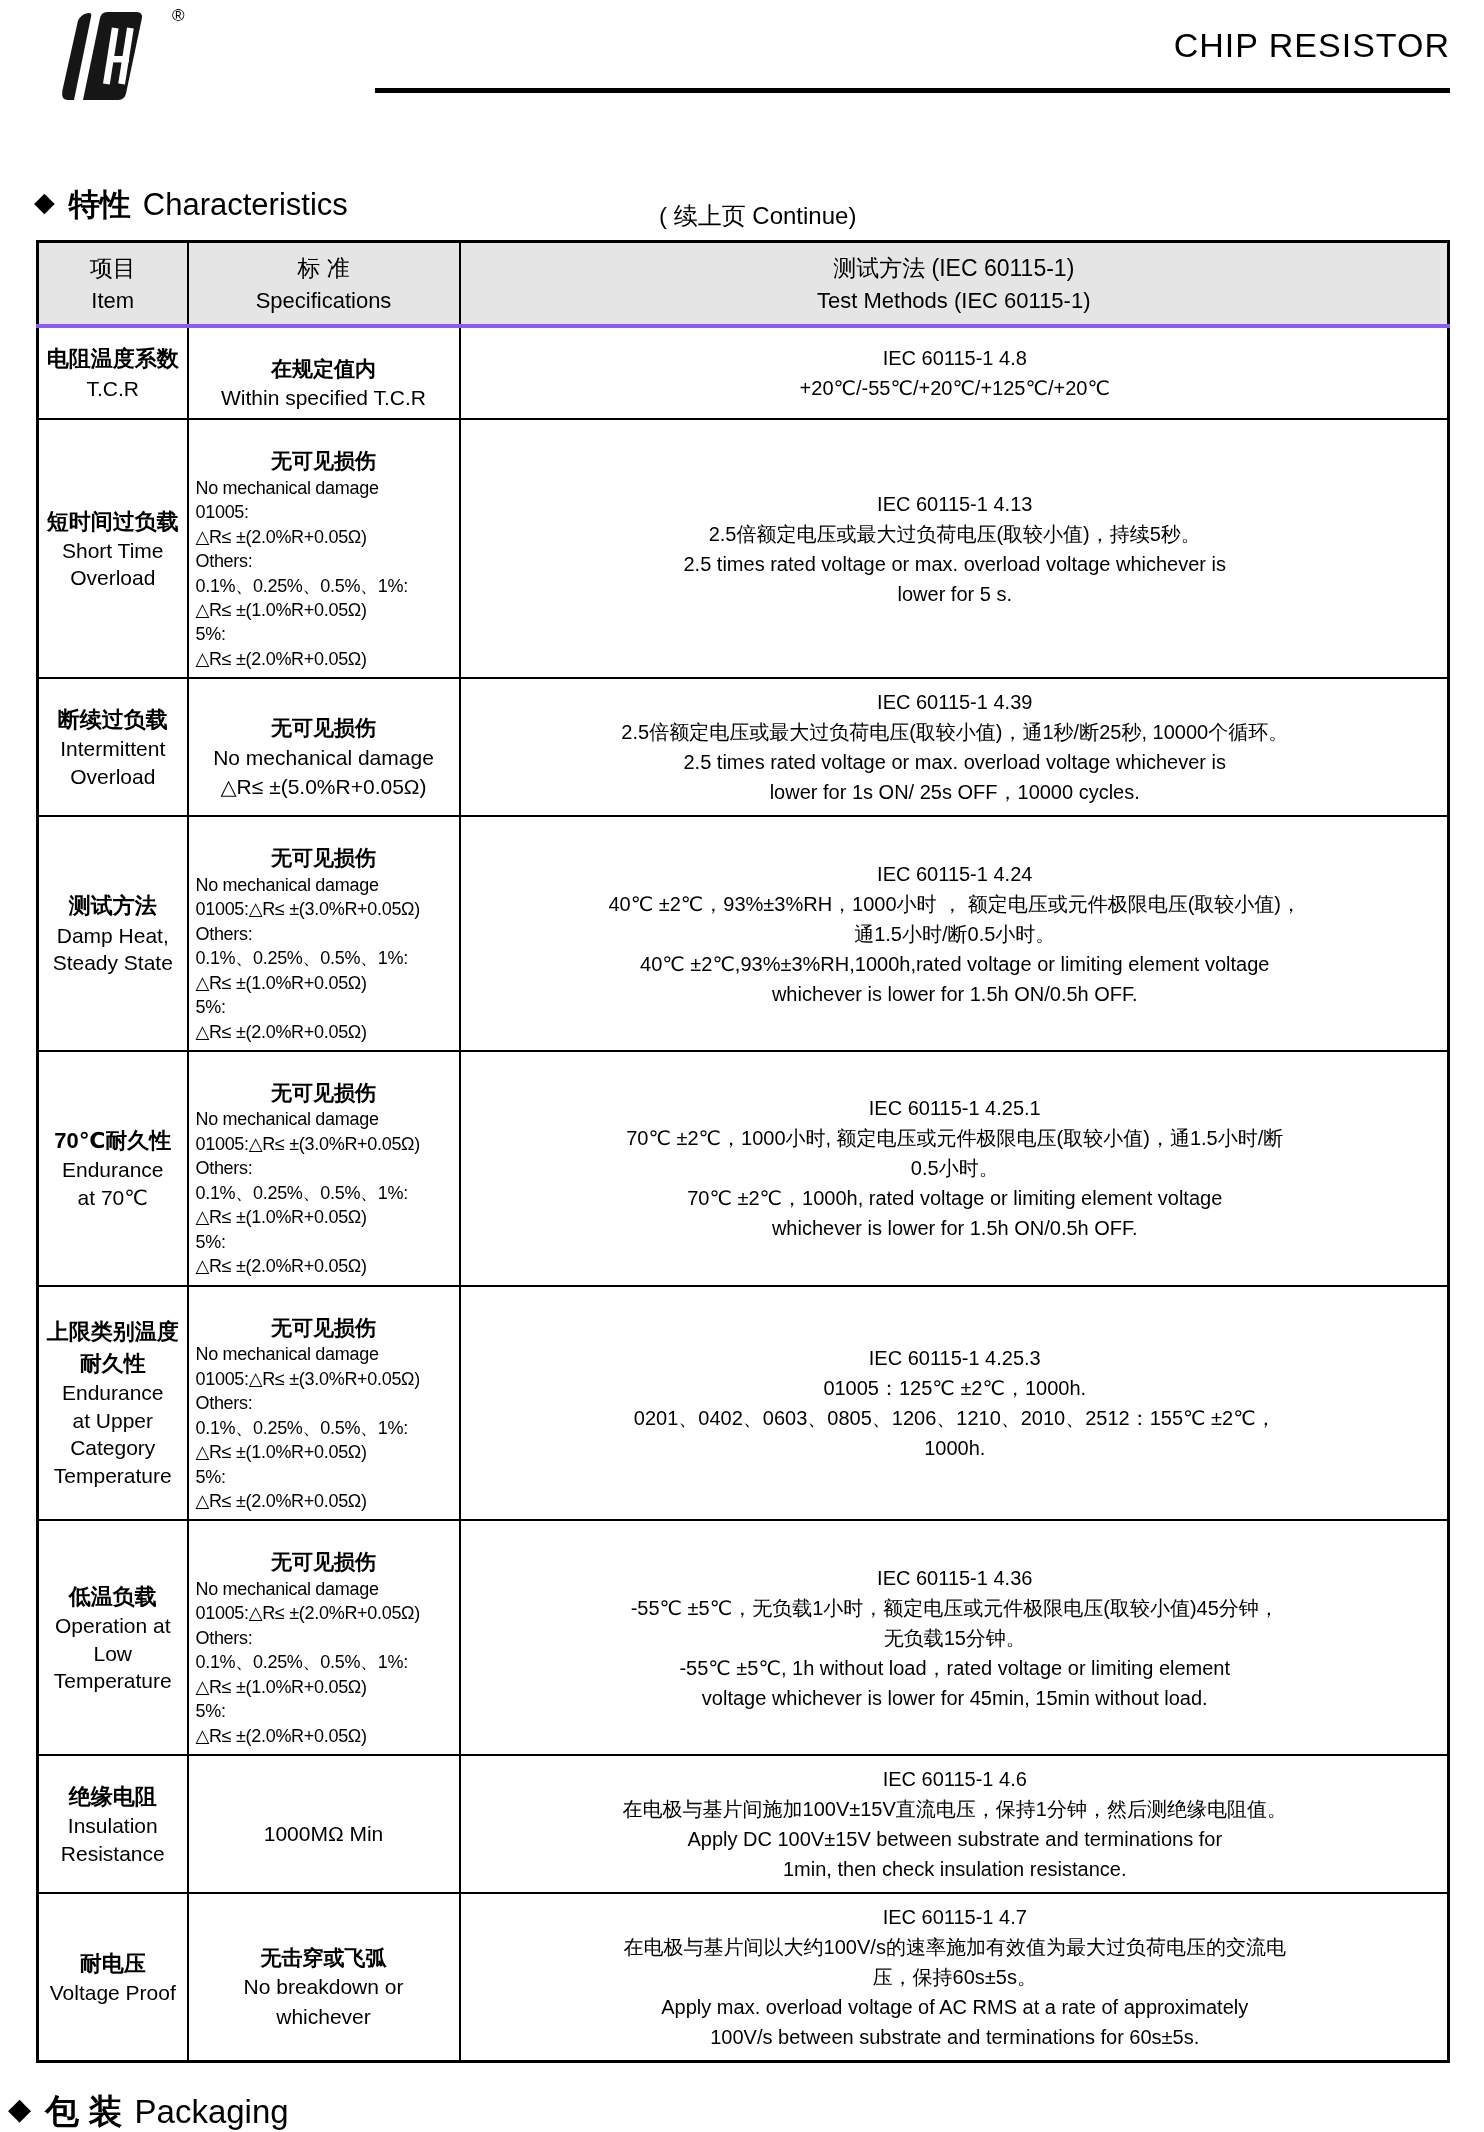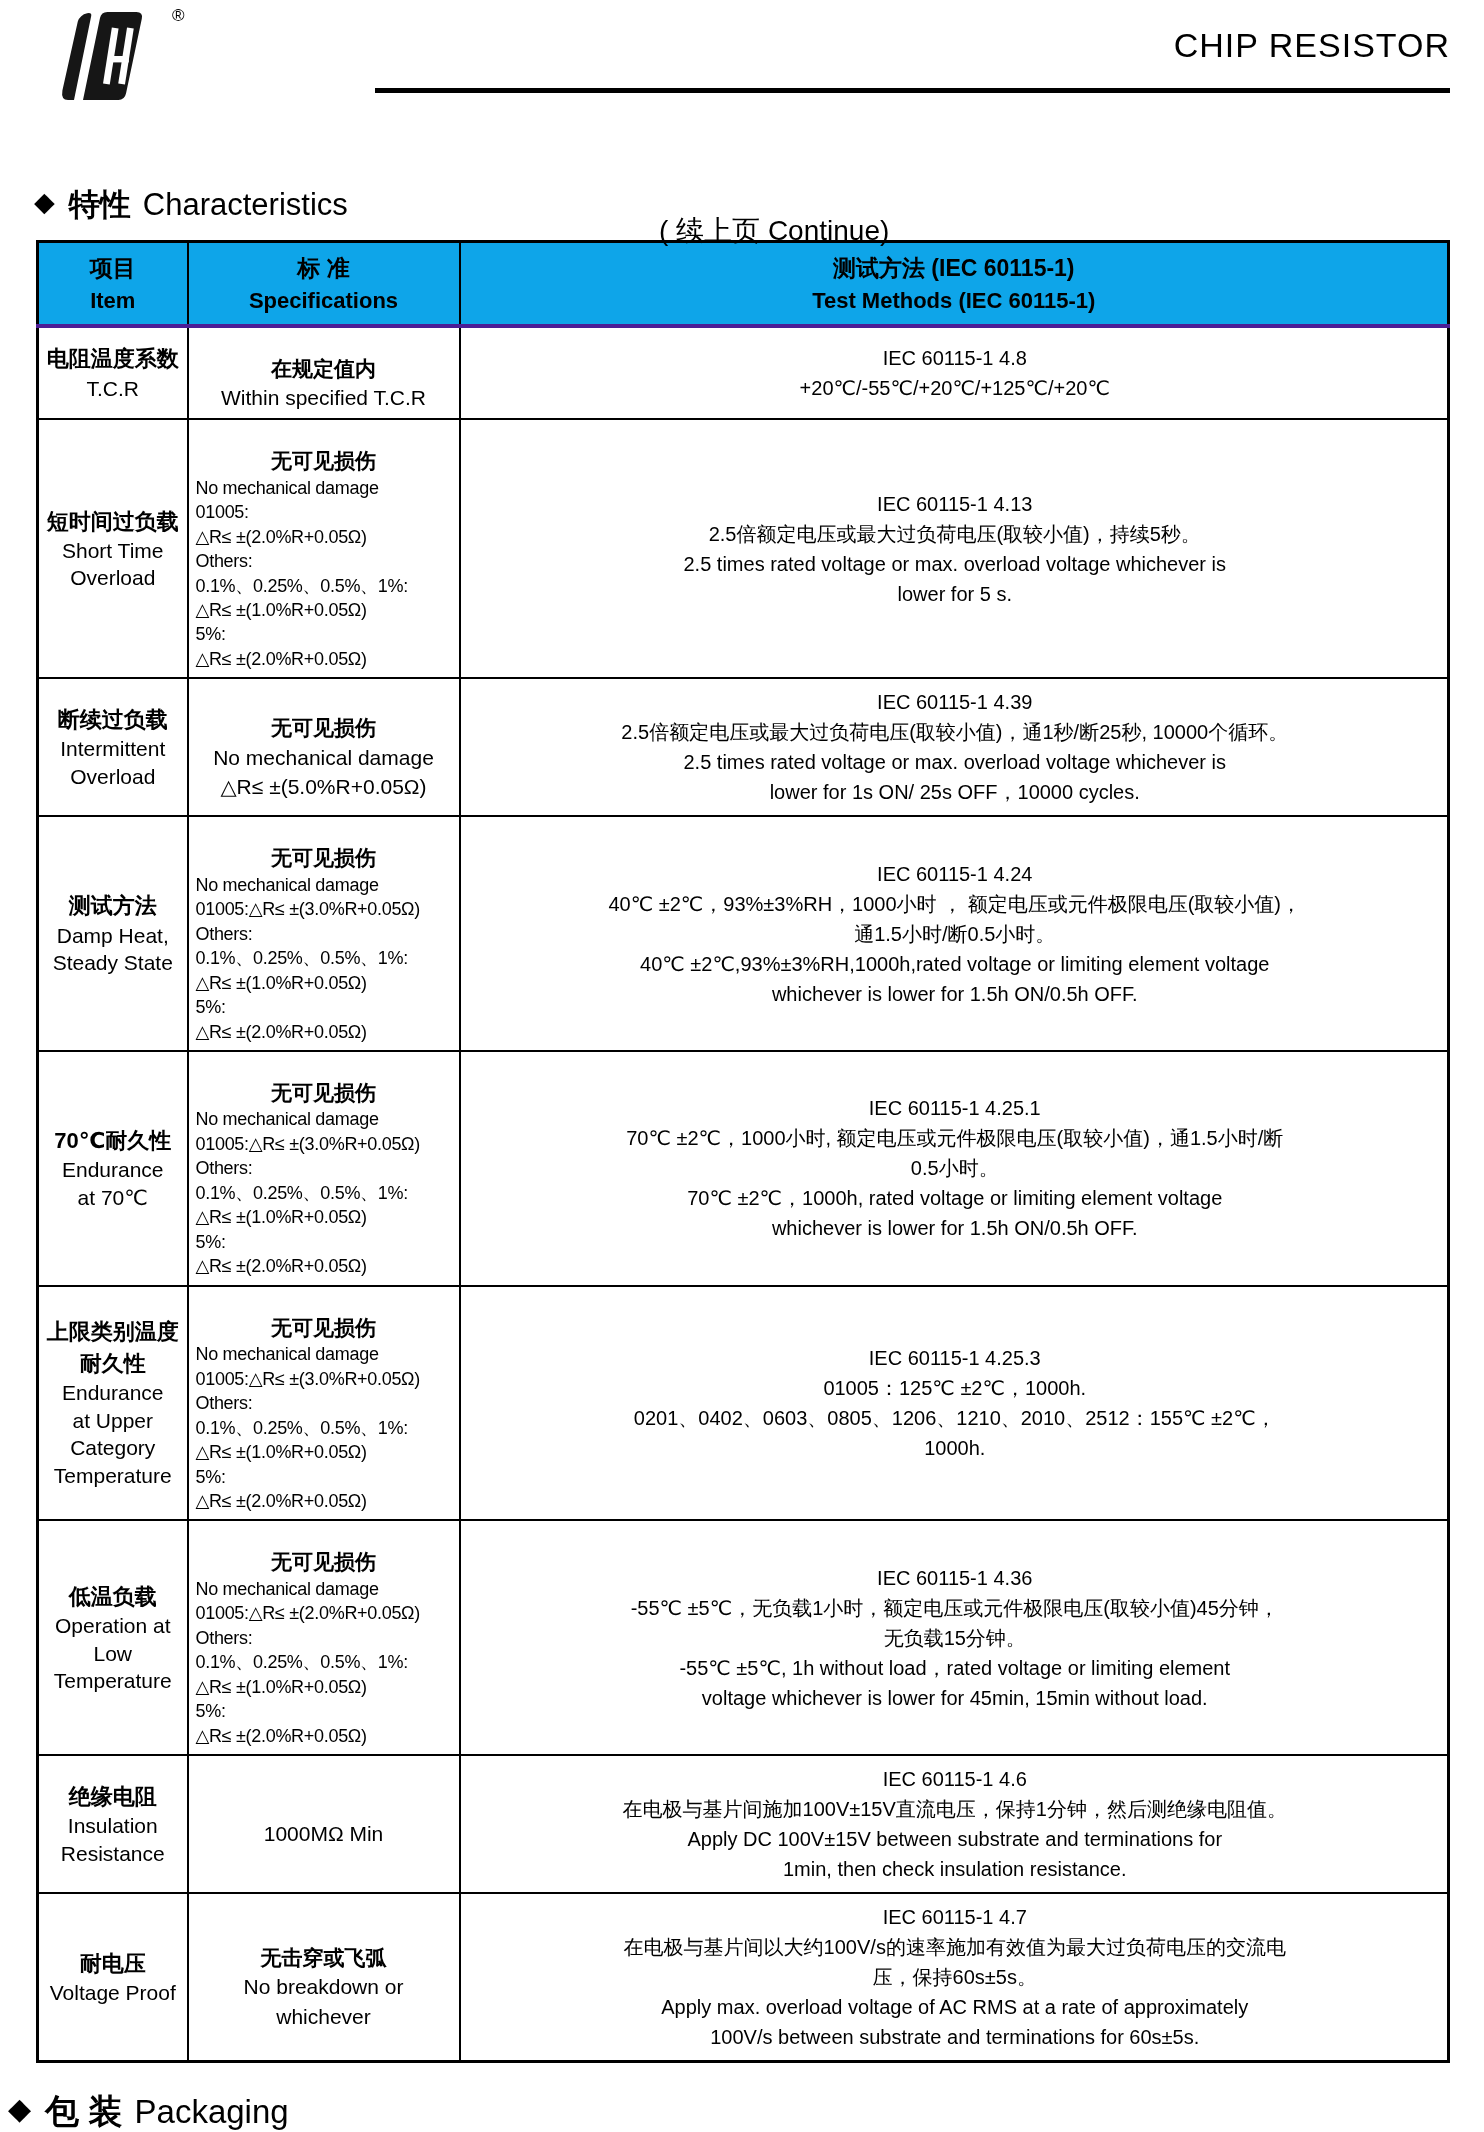--- a/index.html
+++ b/index.html
@@ -15,31 +15,31 @@
   .brand { position:absolute; left:198px; top:14px; }
   .brand-cn { font-size:41px; font-weight:bold; letter-spacing:3px; line-height:1.1; }
   .brand-en { font-size:27px; font-weight:bold; letter-spacing:4px; margin-top:2px; }
   .page-title { position:absolute; right:34px; top:26px; font-size:34px; letter-spacing:1px; }
   .header-rule { position:absolute; left:375px; right:34px; top:88px; height:5px; background:#000; }
   
   .section-heading { position:relative; margin:62px 0 14px 34px; }
   .diamond { font-size:27px; margin-right:14px; vertical-align:4px; }
   .h-cn { font-size:31px; font-weight:bold; }
   .h-en { font-size:31px; margin-left:12px; }
-  .continue-note { position:absolute; left:625px; top:28px; font-size:28px; }
+  .continue-note { position:absolute; left:625px; top:16px; font-size:24px; }
   
   table.char-table {
     margin:8px 34px 0 36px; width:1414px;
     border-collapse:collapse; table-layout:fixed;
     border:3px solid #000;
   }
   .char-table th, .char-table td { border:2px solid #000; }
   .char-table thead th {
-    background:#0ea5e9; border-bottom:4px solid #4c1d95;
-    font-weight:bold; vertical-align:middle; padding:8px 4px;
+    background:#e5e5e5; border-bottom:4px solid #8b5cf6;
+    font-weight:normal; vertical-align:middle; padding:8px 4px;
   }
   .th-cn { font-size:23px; line-height:1.5; }
   .th-en { font-size:22px; line-height:1.35; }
   td.item { text-align:center; vertical-align:middle; padding:8px 4px; }
   .item-cn { font-size:22px; font-weight:bold; line-height:1.42; white-space:pre-line; }
   .item-en { font-size:21px; line-height:1.32; white-space:pre-line; }
   td.spec { text-align:center; vertical-align:middle; padding:6px 5px; }
   .spec-title { font-size:21px; font-weight:bold; line-height:1.4; white-space:pre-line;margin-top:20px; }
   .spec-body { font-size:21px; line-height:1.4; white-space:pre-line; }
   .spec-body.small { font-size:18px; line-height:1.36; letter-spacing:-0.3px; }

